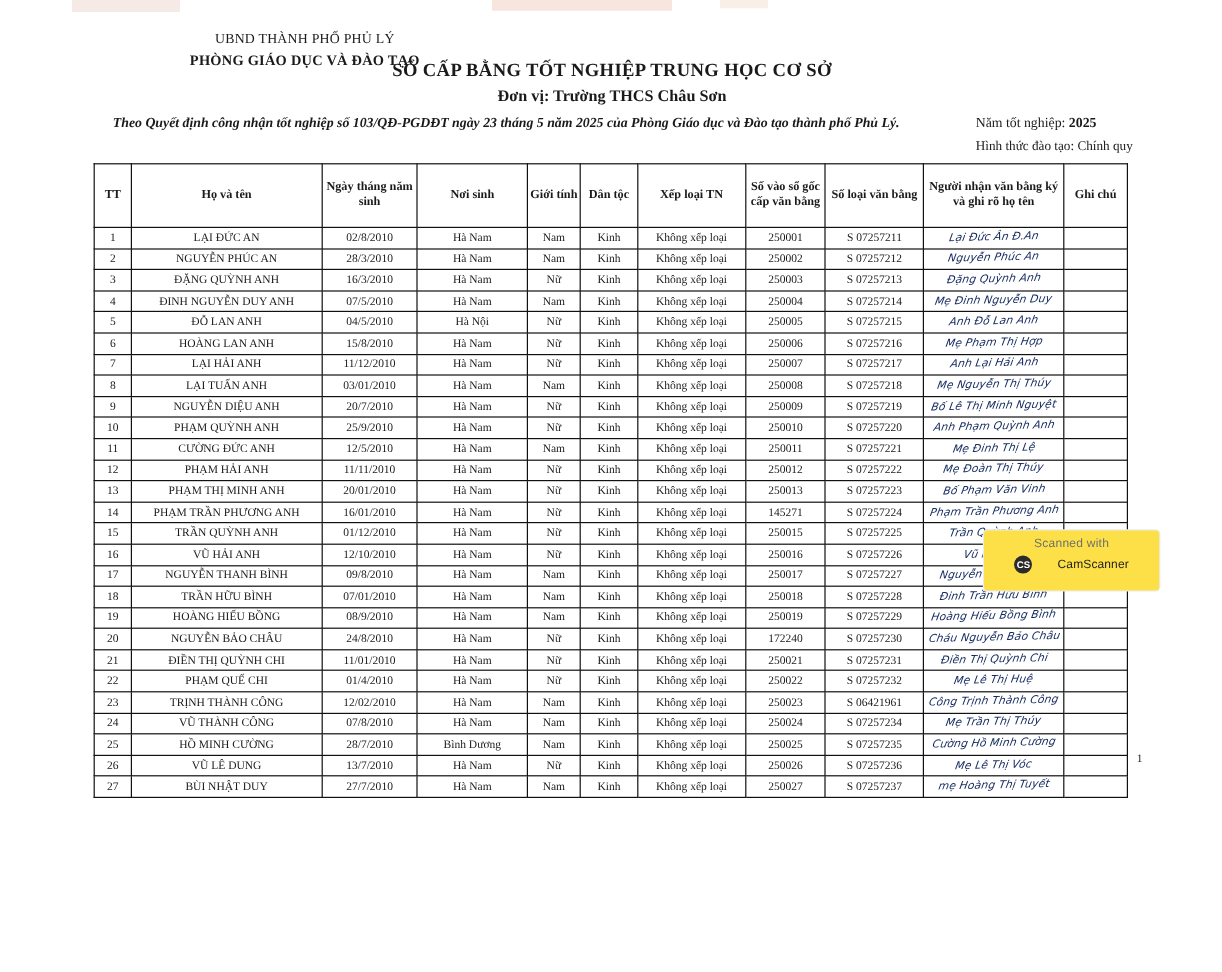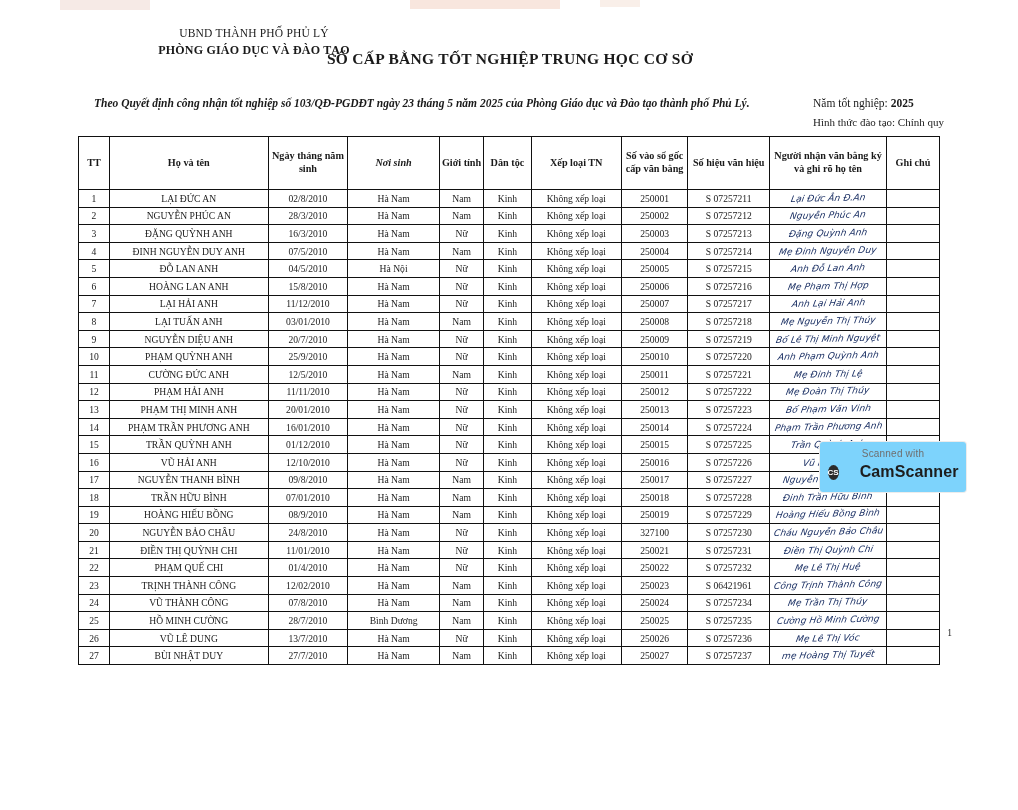--- a/index.html
+++ b/index.html
@@ -141,21 +141,21 @@
     display: inline-block;
     transform: skewX(-11deg) rotate(-1.4deg);
     transform-origin: left center;
     letter-spacing: .1px;
   }
 
   
   .w-tt    { width: 30px; }
   .w-name  { width: 165px; }
   .w-dob   { width: 86px; }
-  .w-pob   { width: 100px; font-style: italic; }
+  .w-pob   { width: 100px; }
   .w-sex   { width: 46px; margin-left: 26px; }
   .w-eth   { width: 50px; }
   .w-rank  { width: 95px; }
   .w-num   { width: 73px; }
   .w-code  { width: 88px; }
   .w-sign  { width: 114px; }
   .w-note  { width: 58px; }
 
   
   .page-num {
@@ -165,21 +165,21 @@
     font-size: 9.5px;
   }
 
   
   .cam {
     position: absolute;
     right: 64px;
     bottom: 76px;
     width: 146px;
     height: 50px;
-    background: #7dd3fc;
+    background: #fde047;
     border-radius: 3px;
     box-shadow: 0 0 0 1px #ececec;
     padding: 6px 8px;
     box-sizing: border-box;
   }
   .cam .scanned {
     font-family: "Liberation Sans", sans-serif;
     font-size: 10px;
     color: #6f6f6f;
     text-align: center;
@@ -199,42 +199,46 @@
     color: #fff;
     font-family: "Liberation Sans", sans-serif;
     font-size: 8px;
     font-weight: bold;
     display: flex;
     align-items: center;
     justify-content: center;
   }
   .cam .cs-name {
     font-family: "Liberation Sans", sans-serif;
-    font-size: 16px;
-    font-weight: bold;
+    font-size: 10px;
+    font-weight: normal;
     color: #1d1d1d;
     letter-spacing: .1px;
   }
 </style>
 </head>
 <body>
 
 <div class="scan-blob blob-a"></div>
 <div class="scan-blob blob-b"></div>
 <div class="scan-blob blob-c"></div>
 
 <div class="page">
 
   <div class="org">
     <div class="l1">UBND THÀNH PHỐ PHỦ LÝ</div>
     <div class="l2">PHÒNG GIÁO DỤC VÀ ĐÀO TẠO</div>
   </div>
 
   <div class="title-wrap">
     <div class="title-main">SỔ CẤP BẰNG TỐT NGHIỆP TRUNG HỌC CƠ SỞ</div>
+    <div class="title-sub">
+      <span class="lbl">Đơn vị:</span>
+      <span>Trường THCS Châu Sơn</span>
+    </div>
   </div>
 
   <div class="decision">Theo Quyết định công nhận tốt nghiệp số 103/QĐ-PGDĐT ngày 23 tháng 5 năm 2025 của Phòng Giáo dục và Đào tạo thành phố Phủ Lý.</div>
 
   <div class="right-meta">
     <div class="row">
       <span>Năm tốt nghiệp:</span>
       <span class="v">2025</span>
     </div>
     <div class="row small">
@@ -247,21 +251,21 @@
     <thead>
       <tr>
         <th class="w-tt">TT</th>
         <th class="w-name">Họ và tên</th>
         <th class="w-dob">Ngày tháng năm sinh</th>
         <th class="w-pob">Nơi sinh</th>
         <th class="w-sex">Giới tính</th>
         <th class="w-eth">Dân tộc</th>
         <th class="w-rank">Xếp loại TN</th>
         <th class="w-num">Số vào sổ gốc cấp văn bằng</th>
-        <th class="w-code">Số hiệu văn hiệu</th>
+        <th class="w-code">Số loại văn bằng</th>
         <th class="w-sign">Người nhận văn bằng ký và ghi rõ họ tên</th>
         <th class="w-note">Ghi chú</th>
       </tr>
     </thead>
     <tbody id="tbody">
         <tr>
           <td class="c-tt">1</td>
           <td class="c-name">LẠI ĐỨC AN</td>
           <td>02/8/2010</td>
           <td>Hà Nam</td>
@@ -430,21 +434,21 @@
           <td></td>
         </tr>
         <tr>
           <td class="c-tt">14</td>
           <td class="c-name">PHẠM TRẦN PHƯƠNG ANH</td>
           <td>16/01/2010</td>
           <td>Hà Nam</td>
           <td>Nữ</td>
           <td>Kinh</td>
           <td>Không xếp loại</td>
-          <td>250014</td>
+          <td>145271</td>
           <td>S 07257224</td>
           <td class="c-sign"><span class="sig">Phạm Trần Phương Anh</span></td>
           <td></td>
         </tr>
         <tr>
           <td class="c-tt">15</td>
           <td class="c-name">TRẦN QUỲNH ANH</td>
           <td>01/12/2010</td>
           <td>Hà Nam</td>
           <td>Nữ</td>
@@ -508,21 +512,21 @@
           <td></td>
         </tr>
         <tr>
           <td class="c-tt">20</td>
           <td class="c-name">NGUYỄN BẢO CHÂU</td>
           <td>24/8/2010</td>
           <td>Hà Nam</td>
           <td>Nữ</td>
           <td>Kinh</td>
           <td>Không xếp loại</td>
-          <td>327100</td>
+          <td>172240</td>
           <td>S 07257230</td>
           <td class="c-sign"><span class="sig">Cháu Nguyễn Bảo Châu</span></td>
           <td></td>
         </tr>
         <tr>
           <td class="c-tt">21</td>
           <td class="c-name">ĐIỀN THỊ QUỲNH CHI</td>
           <td>11/01/2010</td>
           <td>Hà Nam</td>
           <td>Nữ</td>

